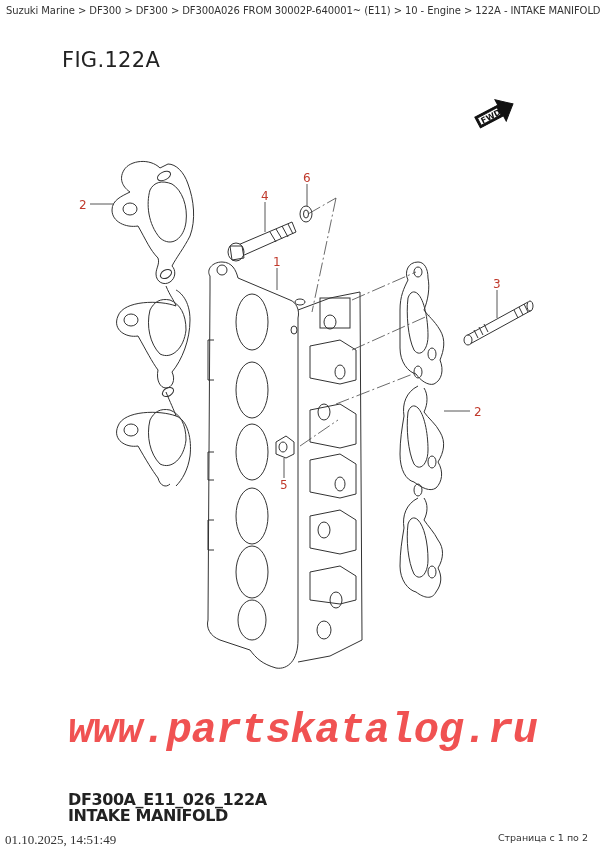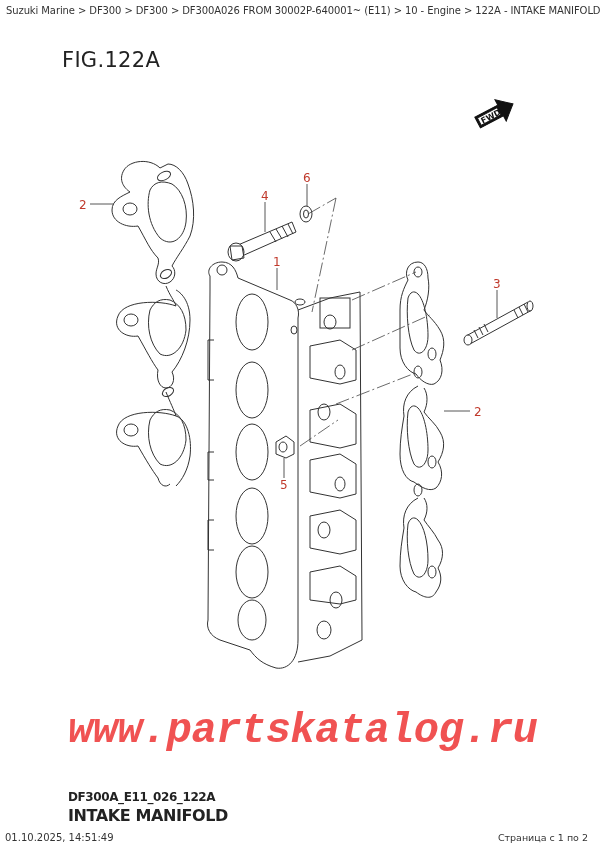--- a/index.html
+++ b/index.html
@@ -4,23 +4,23 @@
   <style>
     html, body { margin:0; padding:0; background:#ffffff; }
     body { width:600px; height:848px; position:relative; overflow:hidden;
            font-family:"DejaVu Sans", sans-serif; color:#222; }
     .breadcrumb { position:absolute; left:6px; top:5px; font-size:10px; color:#333; white-space:nowrap; letter-spacing:-0.1px; }
     .fig-title { position:absolute; left:62px; top:48px; font-size:21px; font-weight:normal; color:#222; letter-spacing:0.3px; }
     .diagram { position:absolute; left:0; top:0; width:600px; height:848px; }
     .watermark { position:absolute; left:68px; top:662px; font-family:Liberation Mono, monospace;
                  font-weight:bold; font-style:italic; font-size:42px; color:#ef4444; opacity:0.92;
                  letter-spacing:-0.5px; white-space:nowrap;margin-top:45px; }
-    .fig-code { position:absolute; left:68px; top:790px; font-size:12px; font-weight:bold; color:#222; letter-spacing:-0.4px; }
+    .fig-code { position:absolute; left:68px; top:790px; font-size:16px; font-weight:bold; color:#222; letter-spacing:-0.4px; }
     .fig-name { position:absolute; left:68px; top:806px; font-size:16px; font-weight:bold; color:#222; letter-spacing:-0.4px; }
-    .footer-date { position:absolute; left:5px; top:832px; font-size:10px; color:#333; }
+    .footer-date { position:absolute; left:5px; top:832px; font-size:13px; color:#333;font-family:Liberation Serif, serif; }
     .footer-page { position:absolute; right:12px; top:832px; font-size:9.5px; color:#333; }
     .callout { font-family:"DejaVu Sans", sans-serif; font-size:12px; fill:#c0392b; }
     .ln { fill:none; stroke:#333; stroke-width:1; }
     .ln2 { fill:#fff; stroke:#333; stroke-width:1; }
     .lead { stroke:#444; stroke-width:0.9; fill:none; }
     .dash { stroke:#444; stroke-width:0.8; fill:none; stroke-dasharray:14 3 2 3; }
   </style>
 </head>
 <body>
 

